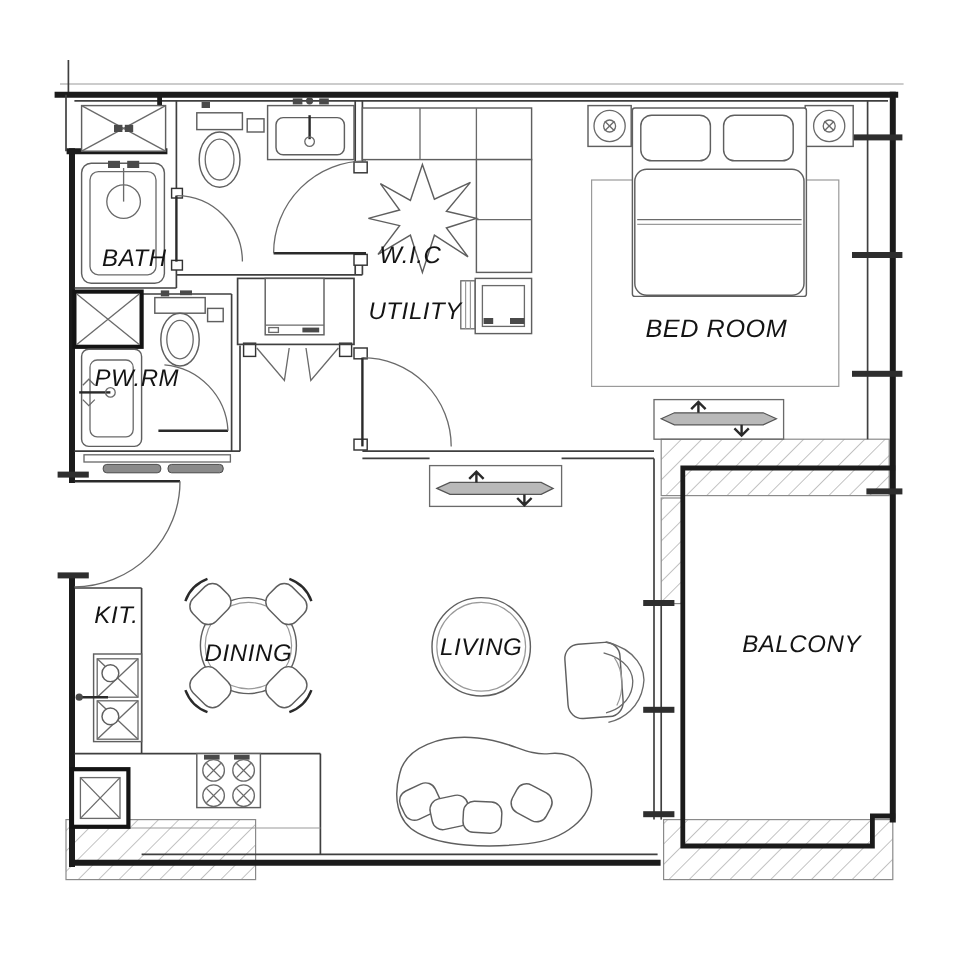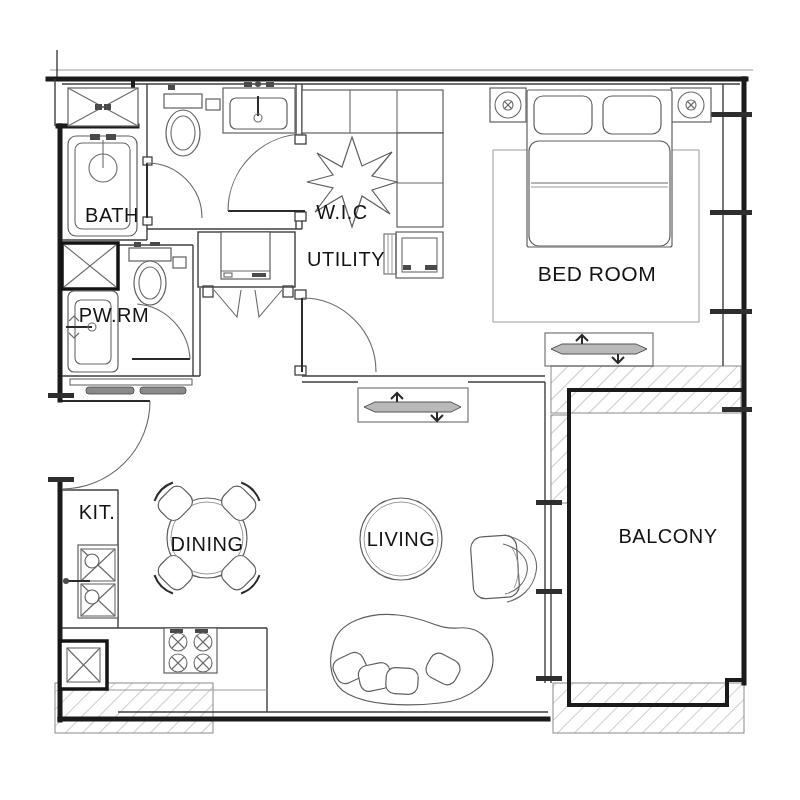--- a/index.html
+++ b/index.html
@@ -1,16 +1,16 @@
 <!DOCTYPE html>
 <html><head>
 <meta charset="utf-8">
 <style>
   html,body{margin:0;padding:0;background:#ffffff;}
-  #stage{width:800px;height:800px;background:#ffffff;position:relative;}
+  #stage{width:800px;height:800px;background:#ffffff;position:relative;font-style:italic;}
   svg{display:block;}
   .w-thick{stroke:#1b1b1b;stroke-width:5;fill:none;stroke-linecap:square;}
   .w-med4{stroke:#1b1b1b;stroke-width:4;fill:none;stroke-linecap:square;}
   .w-thin{stroke:#3f3f3f;stroke-width:1.4;fill:none;}
   .leaf{stroke:#2a2a2a;stroke-width:2;fill:none;}
   .arc{stroke:#6a6a6a;stroke-width:1.1;fill:none;}
   .f{stroke:#5f5f5f;stroke-width:1.2;fill:#ffffff;}
   .fn{stroke:#6a6a6a;stroke-width:1.1;fill:none;}
   .fl{stroke:#9a9a9a;stroke-width:1;fill:none;}
   .dk{stroke:#141414;stroke-width:3.5;fill:#ffffff;}

